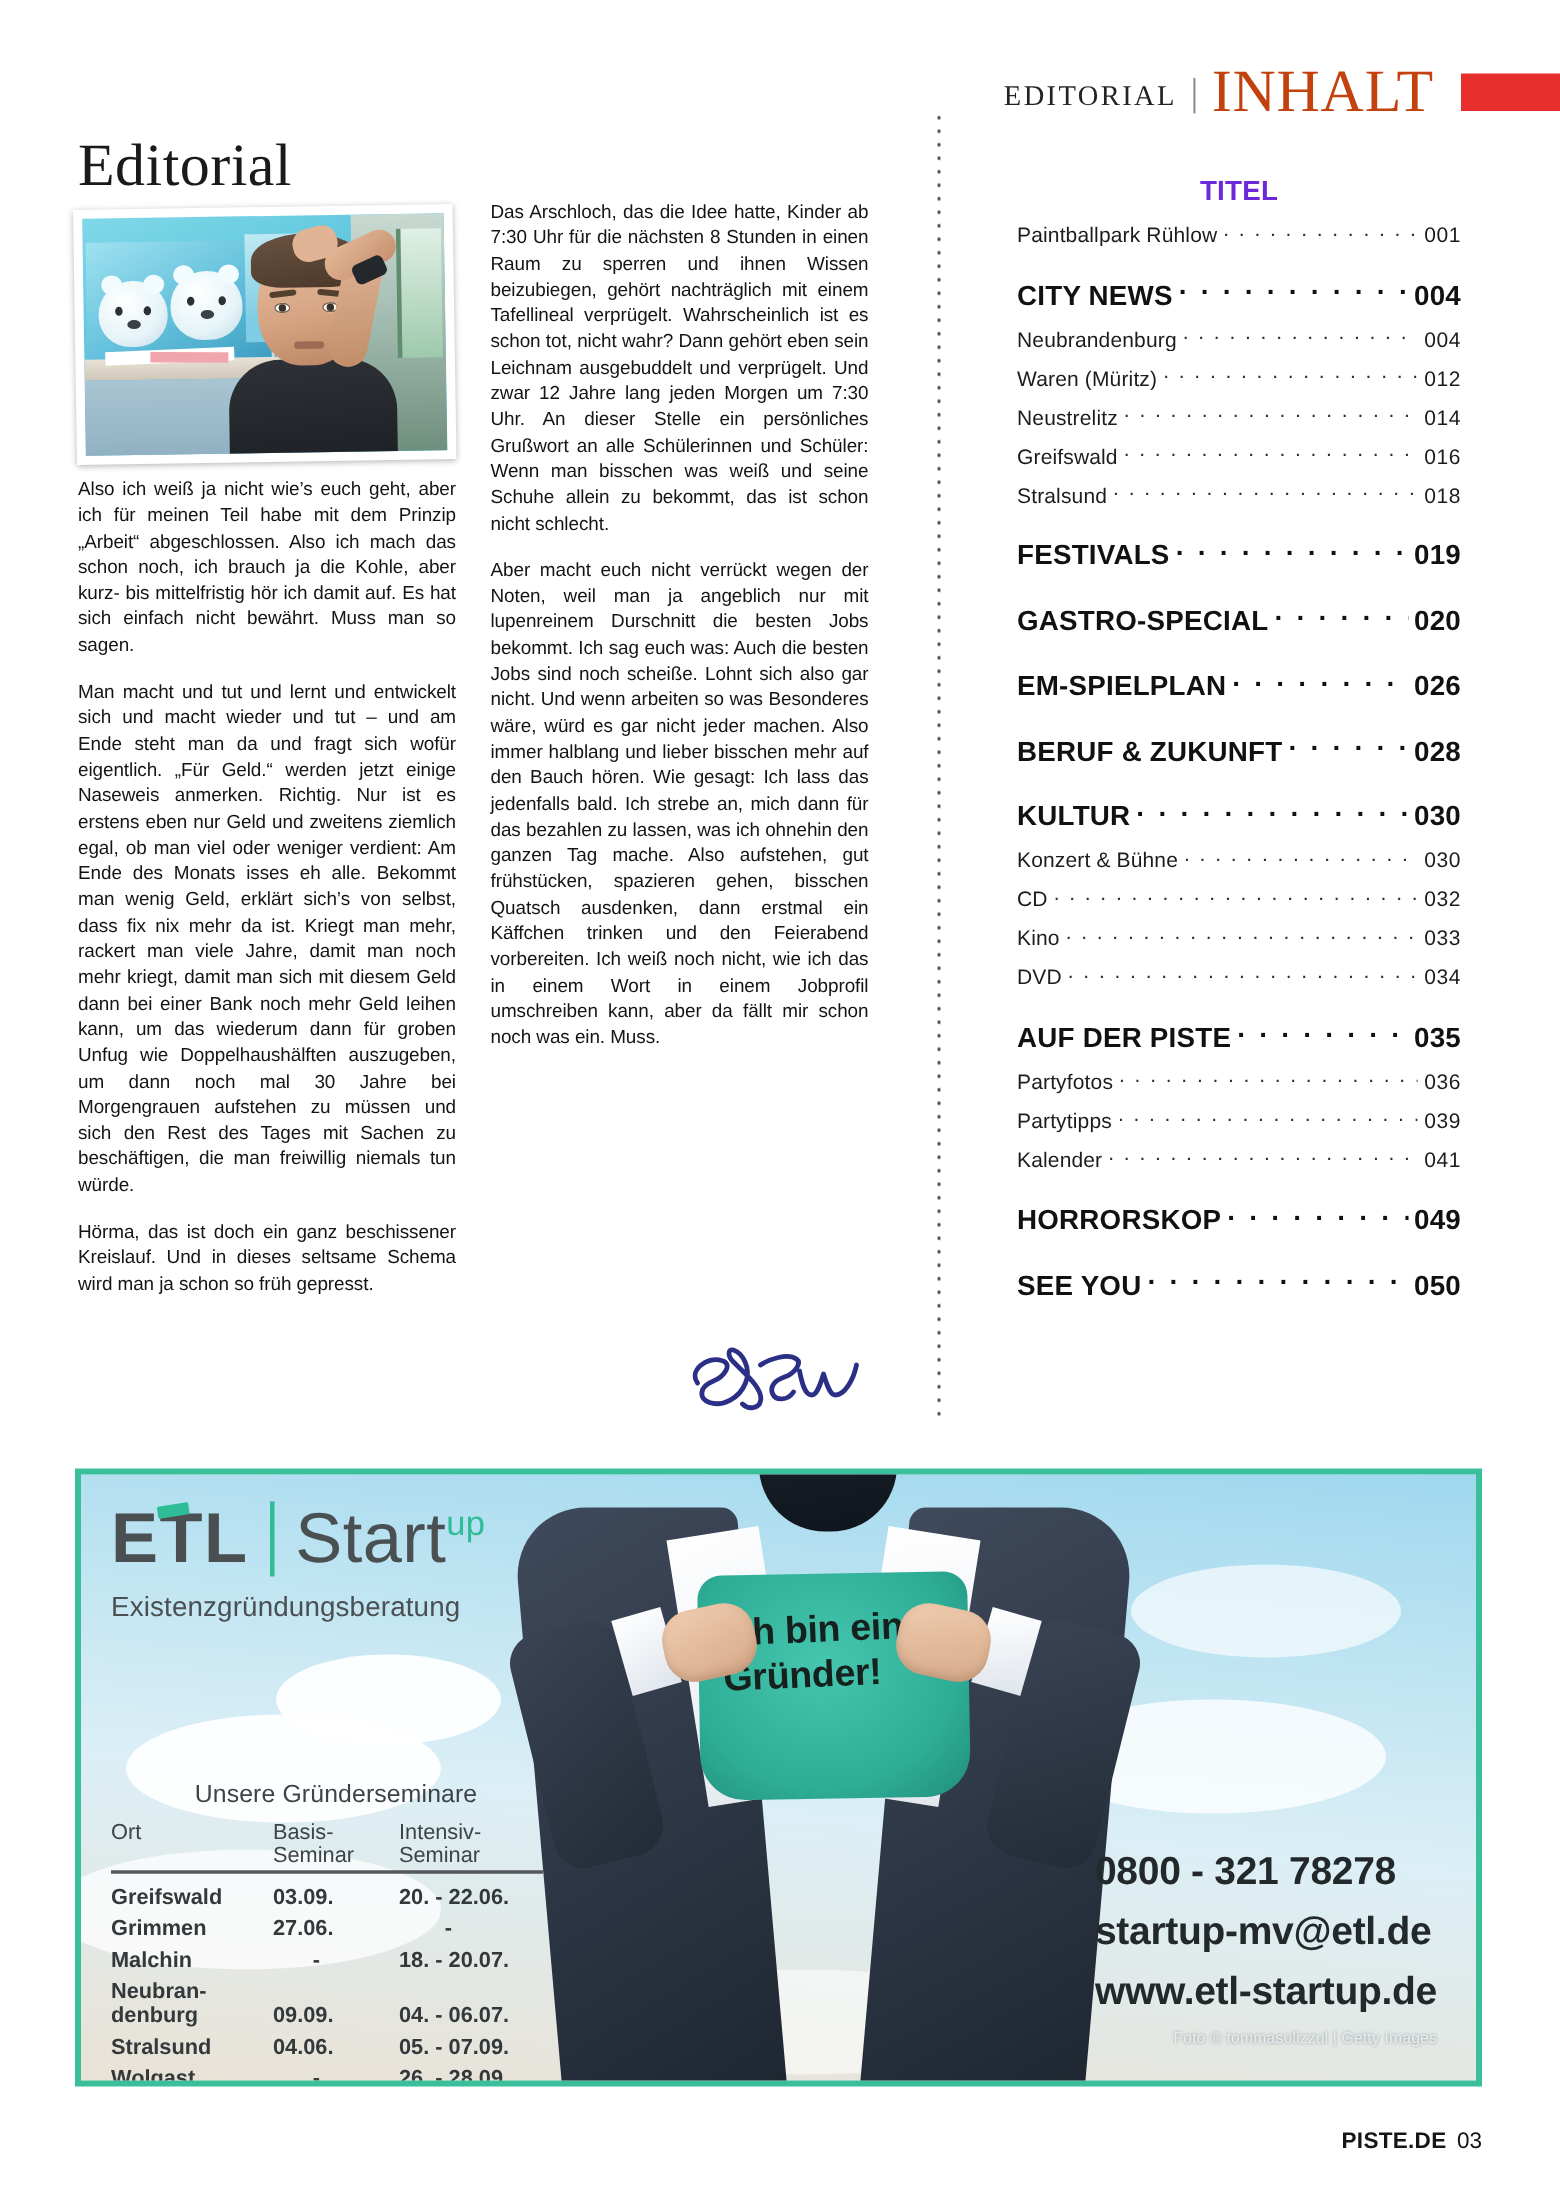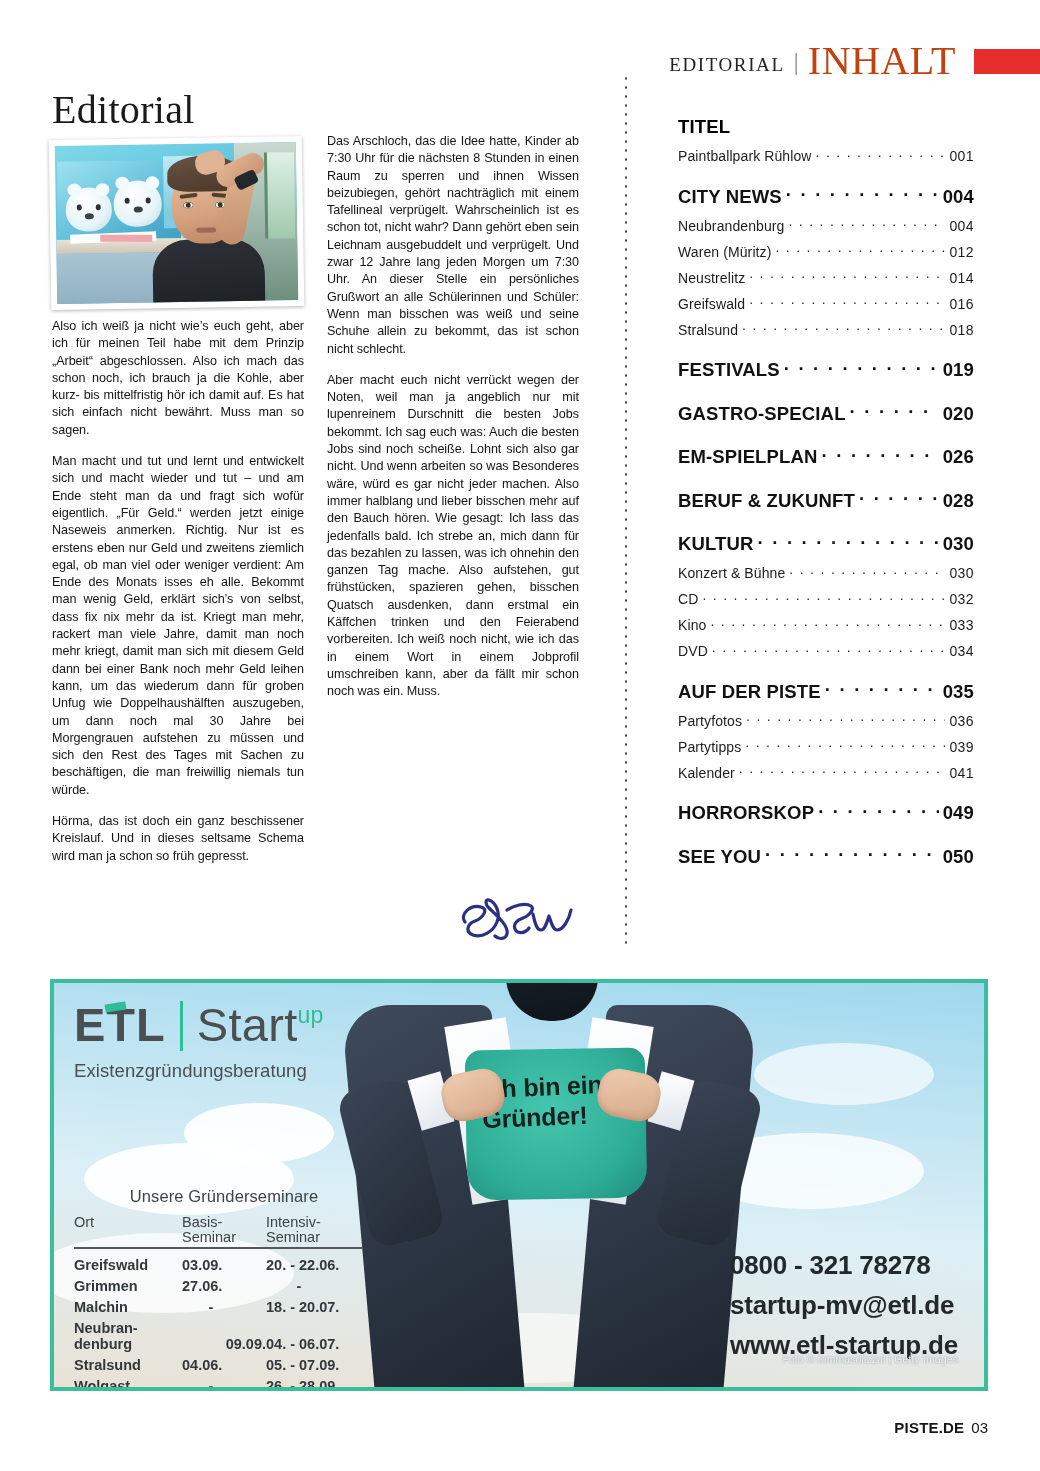--- a/index.html
+++ b/index.html
@@ -220,21 +220,21 @@
   }
   .toc-row .pg { flex: 0 0 auto; }
 
   .toc-main {
     font-size: 18.5px; font-weight: bold; letter-spacing: 0.15px;
     color: #111; margin-top: 20px; margin-bottom: 2px;
   }
   .toc-main .leader:before { letter-spacing: 2.2px; font-size: 18.5px; }
   .toc-head-plain {
     font-size: 18.5px; font-weight: bold; letter-spacing: 0.15px;
-    color: #000000; margin-bottom: 8px;
+    color: #6d28d9; margin-bottom: 8px; text-align: center;
   }
   .toc-sub {
     font-size: 14px; font-weight: 400; color: #1c1c1c;
     margin-top: 9px; letter-spacing: 0.1px;
   }
   .toc-sub .leader:before { letter-spacing: 1.3px; font-size: 14px; color:#2b2b2b; }
   .toc-sub .pg { letter-spacing: 0.4px; }
 
   
   .ad {
@@ -343,21 +343,21 @@
   .cuff.l { left: 60px; top: 100px; transform: rotate(-16deg); }
   .cuff.r { right: 56px; top: 100px; transform: rotate(16deg); }
   .sleeve {
     position: absolute; width: 74px; height: 160px;
     background: linear-gradient(150deg,#3a4455,#232b36);
   }
   .sleeve.l { left: 0px; top: 108px; transform: rotate(-14deg); border-radius: 20px; }
   .sleeve.r { right: -2px; top: 108px; transform: rotate(14deg); border-radius: 20px; }
 
   .ad-contact {
-    position: absolute; right: 26px; top: 262px; text-align: left;
+    position: absolute; right: 26px; top: 244px; text-align: left;
   }
   .ad-contact div {
     font-size: 26px; font-weight: bold; color: #23282b;
     line-height: 40px; letter-spacing: -0.2px;
   }
   .ad-credit {
     position: absolute; right: 26px; bottom: 22px;
     font-size: 10.5px; color: #e9eef1; letter-spacing: 0.1px;
     text-shadow: 0 0 2px rgba(60,70,80,0.55);
   }
@@ -639,21 +639,21 @@
             <td style="text-align:center;padding-right:30px;">-</td>
           </tr>
           <tr>
             <td>Malchin</td>
             <td style="text-align:center;padding-right:26px;">-</td>
             <td>18. - 20.07.</td>
           </tr>
           <tr>
             <td style="white-space:pre-line;">Neubran-
 denburg</td>
-            <td style="vertical-align:bottom;text-align:right;">09.09.</td>
+            <td style="vertical-align:bottom;">09.09.</td>
             <td style="vertical-align:bottom;">04. - 06.07.</td>
           </tr>
           <tr>
             <td>Stralsund</td>
             <td>04.06.</td>
             <td>05. - 07.09.</td>
           </tr>
           <tr>
             <td>Wolgast</td>
             <td style="text-align:center;padding-right:26px;">-</td>

